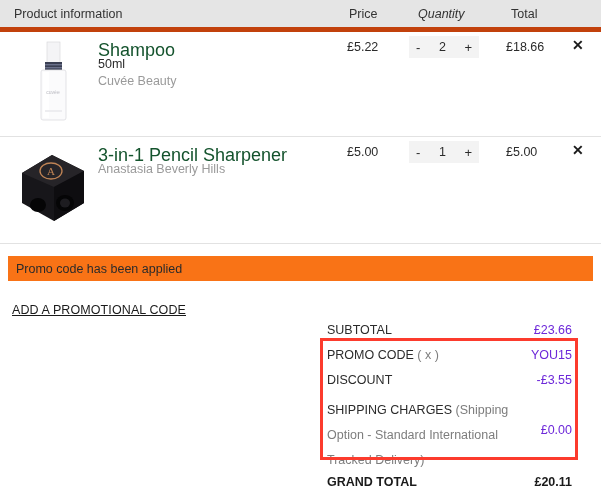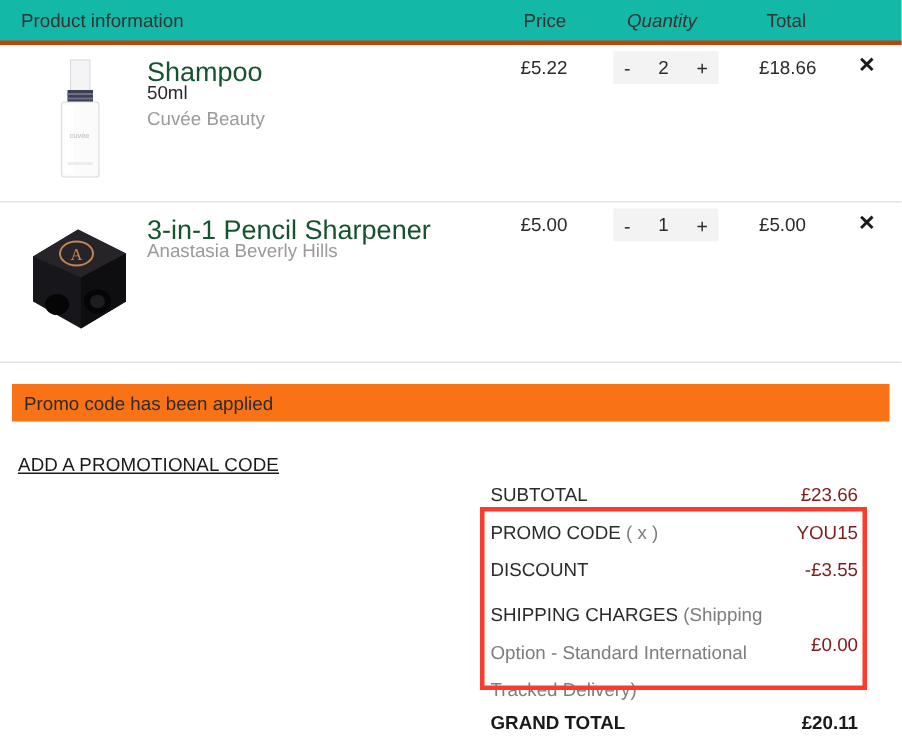--- a/index.html
+++ b/index.html
@@ -14,22 +14,22 @@
     font-family: "Liberation Sans", sans-serif;
     font-size: 12px;
     color: #2b2b2b;
     overflow: hidden;
     position: relative;
   }
 
   
   .cart-header {
     height: 27px;
-    background: #14b8a6;
-    border-bottom: 3px solid #c2410c;
+    background: #e5e5e5;
+    border-bottom: 5px solid #c2410c;
     position: relative;
   }
   .cart-header .h-label {
     position: absolute;
     top: 7px;
     font-size: 12.5px;
     color: #333333;
     white-space: nowrap;
   }
   .h-product  { left: 14px; }
@@ -184,21 +184,21 @@
     white-space: nowrap;
   }
   .sum-label .muted {
     color: #7d7d7d;
   }
   .sum-value {
     position: absolute;
     right: 0;
     top: 3px;
     font-size: 12.5px;
-    color: #7f1d1d;
+    color: #6d28d9;
     white-space: nowrap;
   }
   .sum-row.shipping { height: 75px; }
   .sum-row.shipping .ship-text {
     position: absolute;
     left: 0;
     top: 3px;
     width: 185px;
     font-size: 12.5px;
     line-height: 25px;

